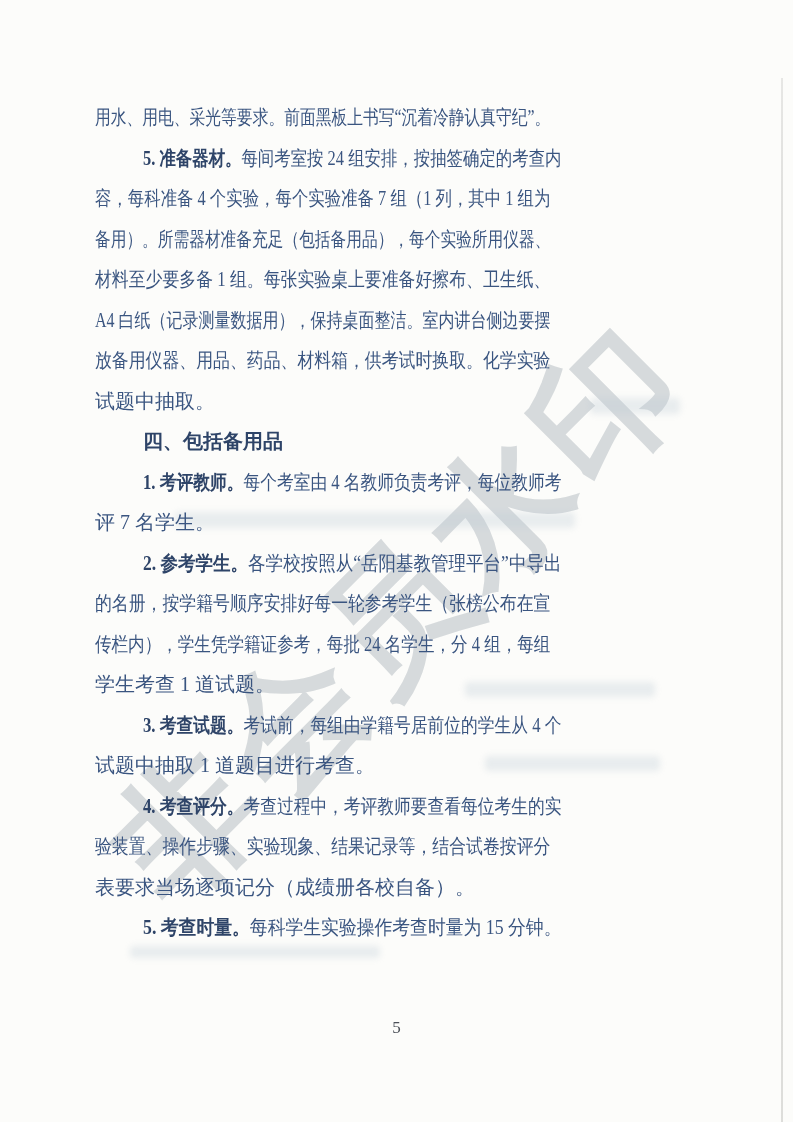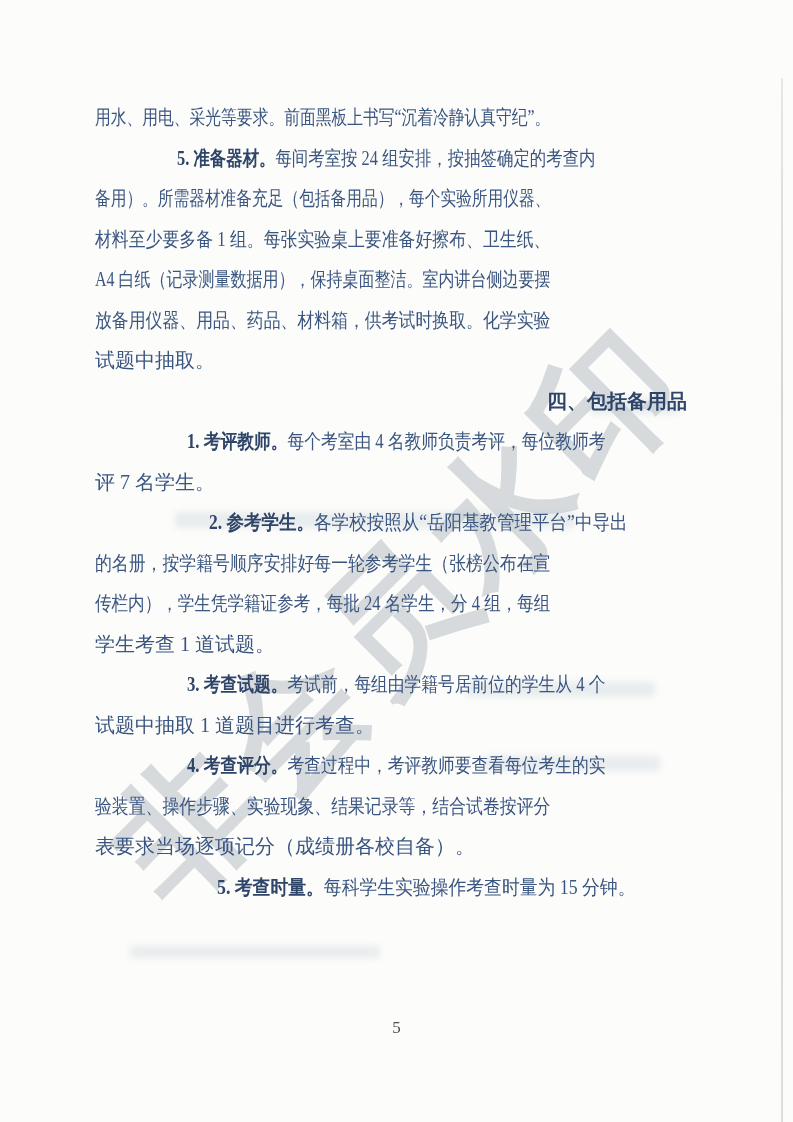--- a/index.html
+++ b/index.html
@@ -55,21 +55,21 @@
     color:var(--ink,#3a5580);
     font-size:20px;
   }
   .line{
     height:40.5px;
     line-height:40.5px;
     white-space:nowrap;
     box-sizing:border-box;
     width:592px;
   }
-  .line.indent{padding-left:48px;text-align:right;}
+  .line.indent{padding-left:48px;}
   .line-inner{
     display:inline-block;
     white-space:nowrap;
     transform-origin:0 50%;
   }
   .run{color:var(--ink,#3a5580);}
   .run.bold{
     font-weight:700;
     color:var(--ink-bold,#2e4468);
   }
@@ -94,20 +94,21 @@
   <div class="smudge" style="left:590px;top:398px;width:90px;height:16px;"></div>
   <div class="smudge" style="left:465px;top:682px;width:190px;height:15px;"></div>
   <div class="smudge" style="left:485px;top:756px;width:175px;height:15px;"></div>
   <div class="smudge" style="left:130px;top:946px;width:250px;height:12px;"></div>
 
   <div class="edge-line"></div>
 
   <div class="content" id="doc-lines">
       <div class="line fill"><span class="line-inner" style="transform: scaleX(0.788184);"><span class="run">用水、用电、采光等要求。前面黑板上书写“沉着冷静认真守纪”。</span></span></div>
       <div class="line indent fill"><span class="line-inner" style="transform: scaleX(0.820513);"><span class="run bold">5. 准备器材。</span><span class="run">每间考室按 24 组安排，按抽签确定的考查内</span></span></div>
+      <div class="line fill"><span class="line-inner" style="transform: scaleX(0.820513);"><span class="run">容，每科准备 4 个实验，每个实验准备 7 组（1 列，其中 1 组为</span></span></div>
       <div class="line fill"><span class="line-inner" style="transform: scaleX(0.785146);"><span class="run">备用）。所需器材准备充足（包括备用品），每个实验所用仪器、</span></span></div>
       <div class="line fill"><span class="line-inner" style="transform: scaleX(0.843305);"><span class="run">材料至少要多备 1 组。每张实验桌上要准备好擦布、卫生纸、</span></span></div>
       <div class="line fill"><span class="line-inner" style="transform: scaleX(0.799696);"><span class="run">A4 白纸（记录测量数据用），保持桌面整洁。室内讲台侧边要摆</span></span></div>
       <div class="line fill"><span class="line-inner" style="transform: scaleX(0.843305);"><span class="run">放备用仪器、用品、药品、材料箱，供考试时换取。化学实验</span></span></div>
       <div class="line"><span class="line-inner" style="transform: scaleX(1);"><span class="run">试题中抽取。</span></span></div>
       <div class="line indent"><span class="line-inner" style="transform: scaleX(1);"><span class="run bold">四、包括备用品</span></span></div>
       <div class="line indent fill"><span class="line-inner" style="transform: scaleX(0.836923);"><span class="run bold">1. 考评教师。</span><span class="run">每个考室由 4 名教师负责考评，每位教师考</span></span></div>
       <div class="line"><span class="line-inner" style="transform: scaleX(1);"><span class="run">评 7 名学生。</span></span></div>
       <div class="line indent fill"><span class="line-inner" style="transform: scaleX(0.875874);"><span class="run bold">2. 参考学生。</span><span class="run">各学校按照从“岳阳基教管理平台”中导出</span></span></div>
       <div class="line fill"><span class="line-inner" style="transform: scaleX(0.843305);"><span class="run">的名册，按学籍号顺序安排好每一轮参考学生（张榜公布在宣</span></span></div>

